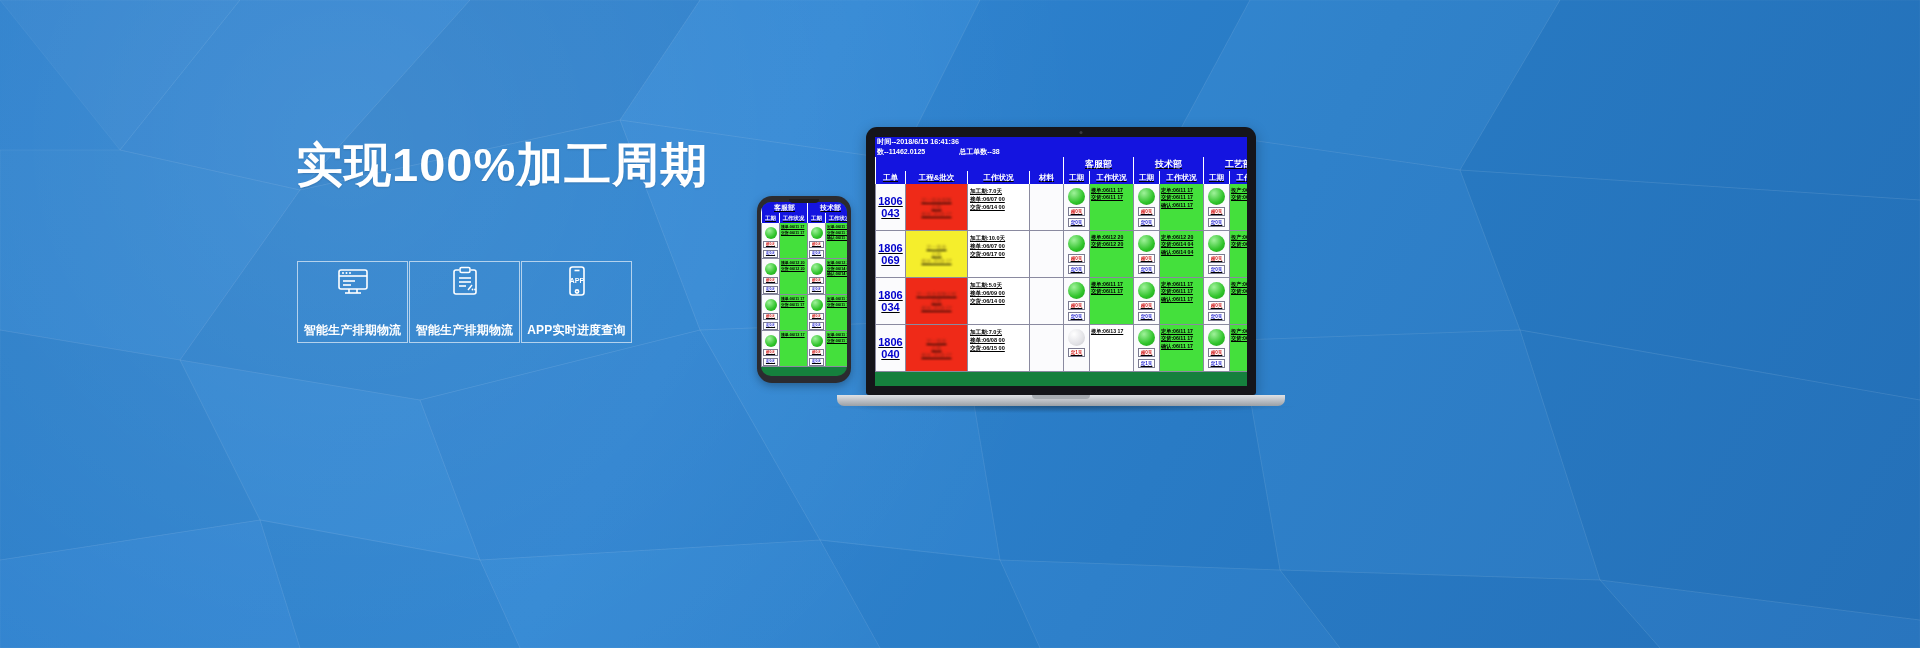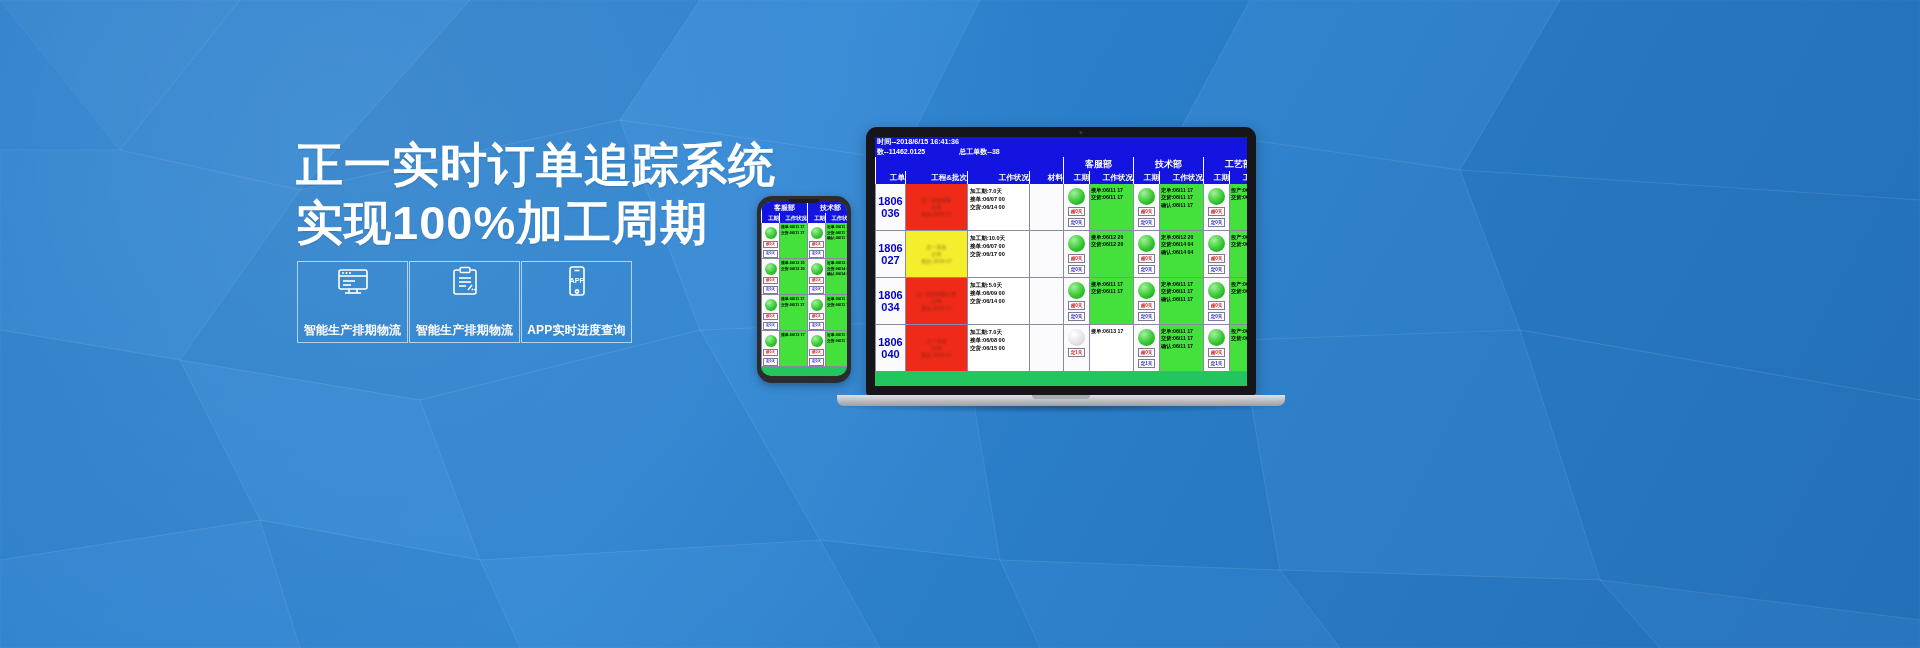--- a/index.html
+++ b/index.html
@@ -100,43 +100,43 @@
     position: absolute; left: 50%; top: 0; transform: translateX(-50%);
     width: 58px; height: 4px; background: #a7acb2;
     border-radius: 0 0 5px 5px;
   }
   .shadowpad {
     width: 470px; height: 7px; margin-left: -40px;
     background: radial-gradient(ellipse at 50% 0%, rgba(0,0,0,.30), rgba(0,0,0,0) 72%);
   }
 
   
-  .dash { width: 100%; height: 100%; background:#22c55e; font-size: 6px; color:#000; }
+  .dash { width: 100%; height: 100%; background:#15803d; font-size: 6px; color:#000; }
   .dash .topbar {
     background: #1414e0; color: #ffffff;
     display: flex; align-items: center;
     font-weight: bold; padding: 0 2px;
   }
   .dash .topbar .t1 { font-size: 7.2px; }
   .dash .metaline {
     background: #1414e0; color: #ffffff; font-weight: bold;
     display: flex; font-size: 7px;
   }
   .meta-left  { padding-left: 2px; }
   .meta-mid   { margin-left: 34px; }
 
-  .grid { display: grid; }
+  .grid { display: grid; text-decoration: underline; }
   .hdr-dept {
     background: #1414e0; color: #ffffff; font-weight: bold;
     font-size: 9px; text-align: center; line-height: 14px;
     border-left: 1px solid #ffffff;
   }
   .hdr-col {
     background: #1414e0; color: #ffffff; font-weight: bold;
-    font-size: 7.6px; text-align: right; line-height: 13px;
+    font-size: 7.6px; text-align: center; line-height: 13px;
     border-left: 1px solid #ffffff;
   }
   .cell {
     border-left: 1px solid #8a8aa0; border-bottom: 1px solid #8a8aa0;
     position: relative; overflow: hidden;
   }
   .cell.wo {
     color: #0000cc; font-weight: bold; font-size: 11px;
     display:flex; flex-direction:column; align-items:center; justify-content:center;
     line-height: 12px; background:#fbfbfd;
@@ -210,21 +210,20 @@
     <polygon points="0,560 260,520 300,648 0,648" fill="rgba(255,255,255,.016)"></polygon>
     <polygon points="260,520 480,560 520,648 300,648" fill="rgba(0,0,0,.018)"></polygon>
     <polygon points="480,560 820,540 880,648 520,648" fill="rgba(255,255,255,.018)"></polygon>
     <polygon points="820,540 1000,560 1040,648 880,648" fill="rgba(0,0,0,.014)"></polygon>
     <polygon points="1000,560 1280,570 1340,648 1040,648" fill="rgba(255,255,255,.020)"></polygon>
     <polygon points="1280,570 1600,580 1660,648 1340,648" fill="rgba(0,0,0,.020)"></polygon>
     <polygon points="1600,580 1920,620 1920,648 1660,648" fill="rgba(255,255,255,.018)"></polygon>
   </svg>
 
   <div class="copy">
-    <div class="headline">正一实时订单追踪系统</div>
     <div class="headline">实现100%加工周期</div>
   </div>
 
   <div class="features">
 
     <div class="feature">
       <span class="ic">
         <svg viewBox="0 0 34 32" fill="none" stroke="#ffffff" stroke-width="1.6">
           <rect x="3" y="5" width="28" height="19" rx="2"></rect>
           <line x1="3" y1="11" x2="31" y2="11"></line>
@@ -402,21 +401,21 @@
               <div class="hdr-col">工作状况</div>
               <div class="hdr-col">工期</div>
               <div class="hdr-col">工作状况</div>
               <div class="hdr-col">工期</div>
               <div class="hdr-col">工作状况</div>
             </div>
           <div id="table-body">
               <div class="grid" style="grid-template-columns: 30px 62px 62px 34px 26px 44px 26px 44px 26px 44px 26px 44px 26px 44px; height: 47px;">
                 <div class="cell wo">
                   <span>1806</span>
-                  <span>036</span>
+                  <span>043</span>
                 </div>
                 <div class="cell proj bg-redc">
                   <div class="blur">正一实业有限<br>公司<br>批次-2018-17</div>
                 </div>
                 <div class="cell cycle">
                   <div>加工期:7.0天</div>
                   <div>接单:06/07 00</div>
                   <div>交货:06/14 00</div>
                 </div>
                 <div class="cell mat bg-white"></div>
@@ -445,21 +444,21 @@
                   <span class="tag blue">定0天</span>
                 </div>
                 <div class="cell work bg-green">
                   <div>投产:06/11 17</div>
                   <div>交货:06/11 17</div>
                 </div>
               </div>
               <div class="grid" style="grid-template-columns: 30px 62px 62px 34px 26px 44px 26px 44px 26px 44px 26px 44px 26px 44px; height: 47px;">
                 <div class="cell wo">
                   <span>1806</span>
-                  <span>027</span>
+                  <span>069</span>
                 </div>
                 <div class="cell proj bg-yelc">
                   <div class="blur">正一实业<br>公司<br>批次-2018-17</div>
                 </div>
                 <div class="cell cycle">
                   <div>加工期:10.0天</div>
                   <div>接单:06/07 00</div>
                   <div>交货:06/17 00</div>
                 </div>
                 <div class="cell mat bg-white"></div>

